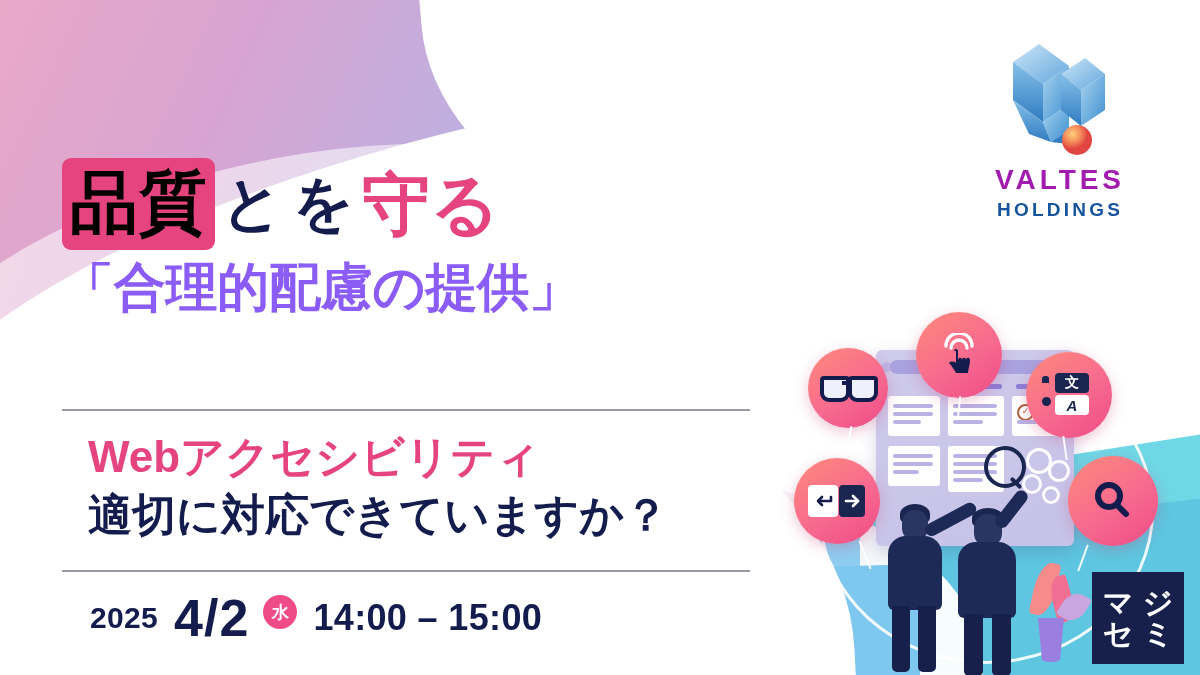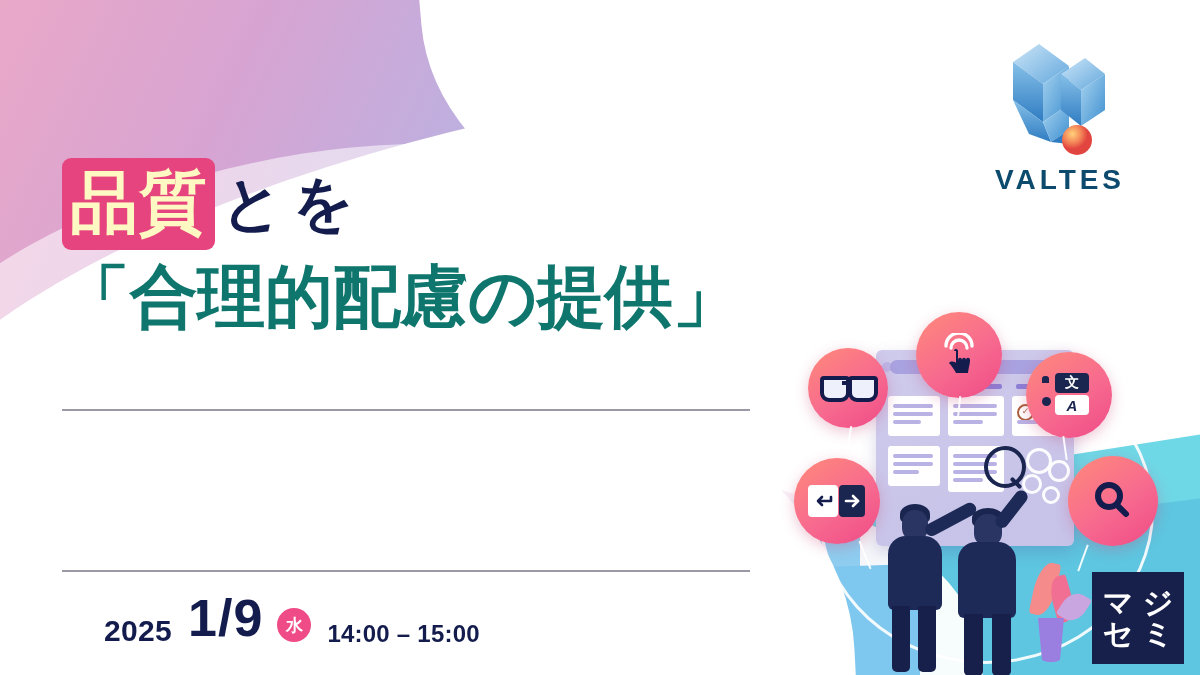--- a/index.html
+++ b/index.html
@@ -69,57 +69,57 @@
   }
   .webinar-text{
     color:#ffffff;font-size:30px;font-weight:bold;letter-spacing:.20em;
     margin-left:86px;
   }
 
   
   .headline{position:absolute;left:62px;top:158px;width:880px;}
   .line1{display:flex;align-items:center;gap:2px;white-space:nowrap;}
   .hl-box{
-    background:#e6447e;color:#fef9c3;font-weight:bold;font-size:68px;
+    background:#e6447e;color:#000000;font-weight:bold;font-size:68px;
     line-height:1;padding:10px 8px 14px;border-radius:9px;letter-spacing:.01em;
   }
   .hl-navy{color:#131c4d;font-weight:bold;font-size:60px;line-height:1;padding:0 4px;}
   .hl-pink{color:#e6447e;font-weight:bold;font-size:68px;line-height:1;padding:0 2px;}
 
   .line2{
-    margin-top:10px;color:#0f766e;font-weight:bold;font-size:68px;line-height:1.06;
+    margin-top:10px;color:#8b5cf6;font-weight:bold;font-size:52px;line-height:1.06;
     white-space:nowrap;letter-spacing:-.005em;
   }
 
   
   .divider-top{position:absolute;left:62px;top:409px;width:688px;height:2px;background:#9a9aa6;}
 
   
   .subtitle{position:absolute;left:88px;top:430px;width:760px;}
   .sub1{color:#e6447e;font-weight:bold;font-size:44px;line-height:1.22;white-space:nowrap;}
   .sub2{color:#131c4d;font-weight:bold;font-size:44px;line-height:1.22;white-space:nowrap;margin-top:4px;}
 
   
   .divider-bot{position:absolute;left:62px;top:570px;width:688px;height:2px;background:#9a9aa6;}
 
   
-  .date-row{position:absolute;left:104px;top:588px;display:flex;align-items:flex-end;color:#131c4d;white-space:nowrap;}
+  .date-row{position:absolute;left:90px;top:588px;display:flex;align-items:center;color:#131c4d;white-space:nowrap;}
   .d-year{font-size:30px;font-weight:bold;letter-spacing:.01em;}
   .d-md{font-size:52px;font-weight:bold;margin-left:16px;letter-spacing:.02em;}
   .d-dow{
     display:inline-flex;align-items:center;justify-content:center;
     width:34px;height:34px;border-radius:50%;background:#ef4b86;color:#fff;
     font-size:17px;font-weight:bold;margin-left:14px;position:relative;top:-6px;
   }
-  .d-time{font-size:24px;font-weight:bold;margin-left:16px;letter-spacing:.01em;}
+  .d-time{font-size:36px;font-weight:bold;margin-left:16px;letter-spacing:.01em;}
 
   
   .valtes{position:absolute;left:962px;top:30px;width:196px;text-align:center;}
   .valtes-mark{position:relative;width:130px;height:128px;margin:0 auto;}
-  .valtes-name{color:#0c4a6e;font-size:28px;font-weight:bold;letter-spacing:.14em;margin-top:6px;}
+  .valtes-name{color:#a21caf;font-size:28px;font-weight:bold;letter-spacing:.14em;margin-top:6px;}
   .valtes-sub{color:#16559e;font-size:19px;font-weight:bold;letter-spacing:.17em;margin-top:3px;}
 
   
   .illus{position:absolute;left:790px;top:300px;width:410px;height:375px;}
   .dash{
     position:absolute;left:86px;top:50px;width:198px;height:196px;
     background:linear-gradient(160deg,#cfcbec 0%,#c6c2e8 100%);
     border-radius:6px;box-shadow:0 6px 16px rgba(80,70,140,.22);
   }
   .dash-bar{position:absolute;left:14px;top:10px;width:170px;height:14px;background:#a9a2e0;border-radius:7px;}
@@ -225,39 +225,45 @@
 
         <polygon points="66,44 86,60 86,96 66,80" fill="url(#vg3)"></polygon>
 
         <polygon points="86,60 110,44 110,80 86,96" fill="url(#vg1)"></polygon>
 
         <polygon points="56,112 74,100 86,96 74,114" fill="#2f7cc2"></polygon>
         <circle cx="82" cy="110" r="15" fill="url(#ball)"></circle>
       </svg>
     </div>
     <div class="valtes-name">VALTES</div>
+    <div class="valtes-sub">HOLDINGS</div>
   </div>
 
   <div class="headline">
     <div class="line1">
       <span class="hl-box">品質</span>
       <span class="hl-navy">と</span>
       <span class="hl-navy">を</span>
+      <span class="hl-pink">守る</span>
     </div>
     <div class="line2">「合理的配慮の提供」</div>
   </div>
 
   <div class="divider-top"></div>
 
+  <div class="subtitle">
+    <div class="sub1">Webアクセシビリティ</div>
+    <div class="sub2">適切に対応できていますか？</div>
+  </div>
 
   <div class="divider-bot"></div>
 
   <div class="date-row">
     <span class="d-year">2025</span>
-    <span class="d-md">1/9</span>
+    <span class="d-md">4/2</span>
     <span class="d-dow">水</span>
     <span class="d-time">14:00 – 15:00</span>
   </div>
 
   <div class="illus">
 
     <div class="arc" style="left:28px;top:58px;width:330px;height:300px;border-color:#ffffff;border-width:3px;clip-path:polygon(0 12%,100% 12%,100% 100%,0 100%);"></div>
 
     <div class="dash">
       <div class="dash-dot"></div>

